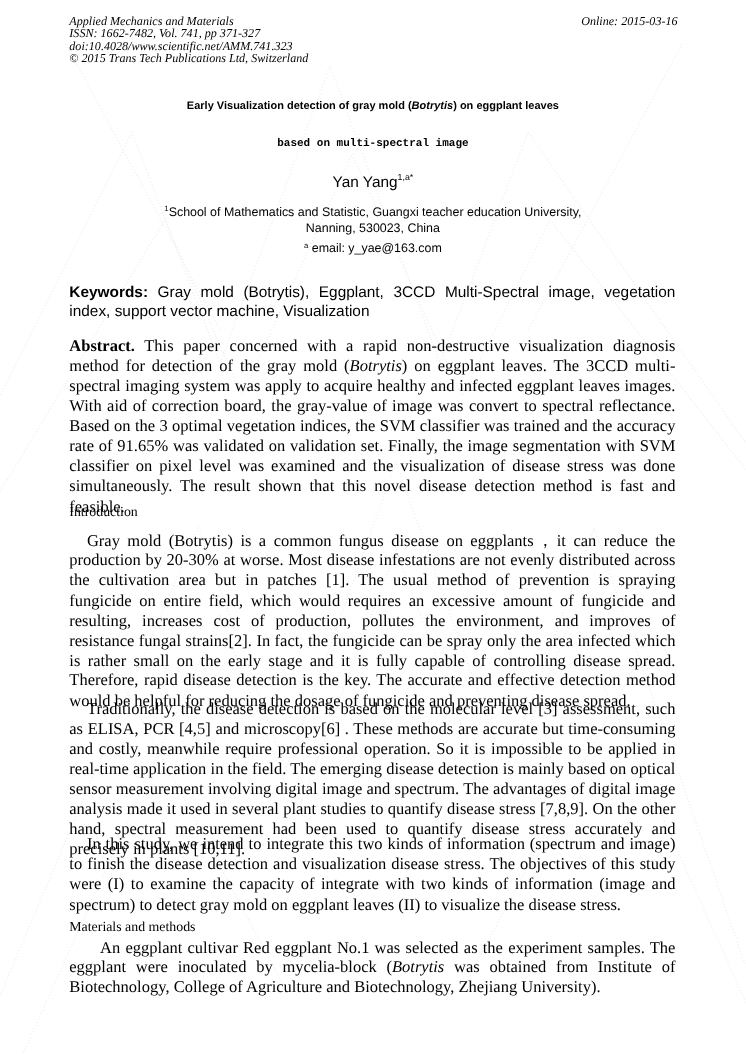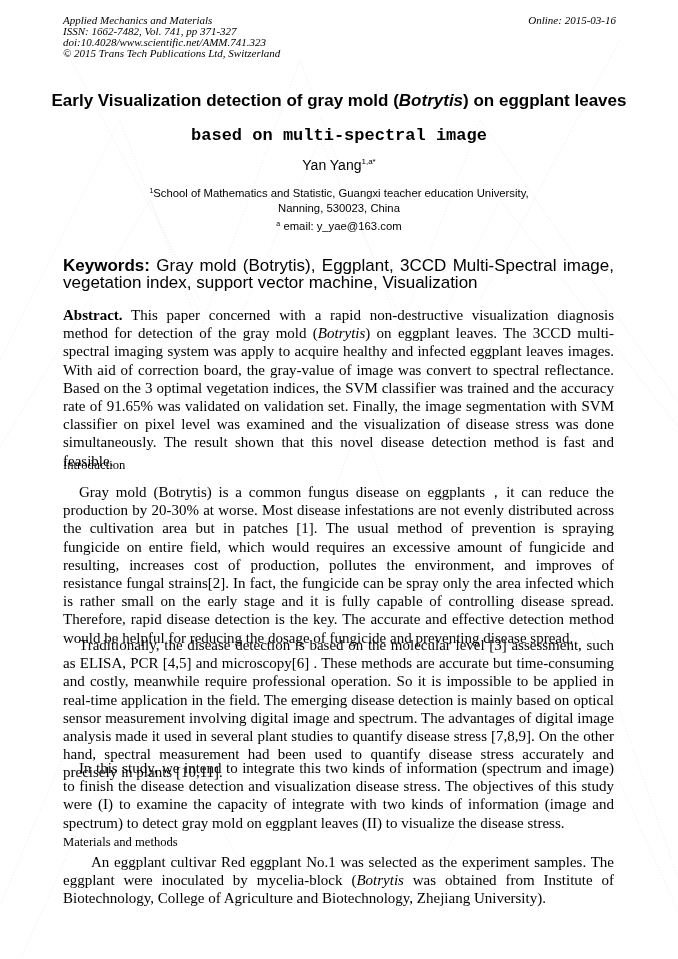--- a/index.html
+++ b/index.html
@@ -5,32 +5,32 @@
   html, body { margin: 0; padding: 0; background: #ffffff; }
   body { width: 678px; height: 959px; position: relative; overflow: hidden; color: #000; }
   .page { position: absolute; left: 0; top: 0; width: 678px; height: 959px; }
 
   .watermark { position: absolute; inset: 0; pointer-events: none; opacity: 0.09; }
 
   .hdr { position: absolute; top: 15px; font-family: "Liberation Serif", serif; font-style: italic; font-size: 11px; line-height: 11px; }
   .hdr-left { left: 63px; }
   .hdr-right { right: 62px; top: 15px; }
 
-  .title { position: absolute; left: 40px; width: 598px; text-align: center; font-family: "Liberation Sans", sans-serif; font-weight: bold; font-size: 17px; }
+  .title { position: absolute; left: 40px; width: 598px; text-align: center; font-family: "Liberation Sans", sans-serif; font-weight: bold; font-size: 10px; }
   .title1 { top: 91px; }
   .title2 { top: 126px; font-family: Liberation Mono, monospace; }
 
   .author { position: absolute; top: 157px; left: 0; width: 678px; text-align: center; font-family: "Liberation Sans", sans-serif; font-size: 14px; }
   .author sup { font-size: 8px; vertical-align: 6px; }
   .affil { position: absolute; top: 183px; left: 60px; width: 558px; text-align: center; font-family: "Liberation Sans", sans-serif; font-size: 11.3px; line-height: 15px; }
   .affil sup { font-size: 7px; vertical-align: 4px; }
   .email { position: absolute; top: 220px; left: 0; width: 678px; text-align: center; font-family: "Liberation Sans", sans-serif; font-size: 11.3px; }
   .email sup { font-size: 7px; vertical-align: 4px; }
 
-  .keywords { position: absolute; top: 257px; left: 63px; width: 551px; font-family: "Liberation Sans", sans-serif; font-size: 17px; line-height: 17px; text-align: justify; }
+  .keywords { position: absolute; top: 257px; left: 63px; width: 551px; font-family: "Liberation Sans", sans-serif; font-size: 14px; line-height: 17px; text-align: justify; }
   .keywords b { font-weight: bold; }
 
   .body-block { position: absolute; left: 63px; width: 551px; font-family: "Liberation Serif", serif; font-size: 15px; line-height: 18.2px; text-align: justify; }
   .body-block p { margin: 0; }
   .indent { text-indent: 16px; }
   .indent-lg { text-indent: 28px; }
   .abstract { top: 306px; }
   .sec-head { position: absolute; left: 63px; font-family: "Liberation Serif", serif; font-weight: normal; font-size: 12.6px; }
   .intro-h { top: 458px; }
   .intro-p1 { top: 483px; }

